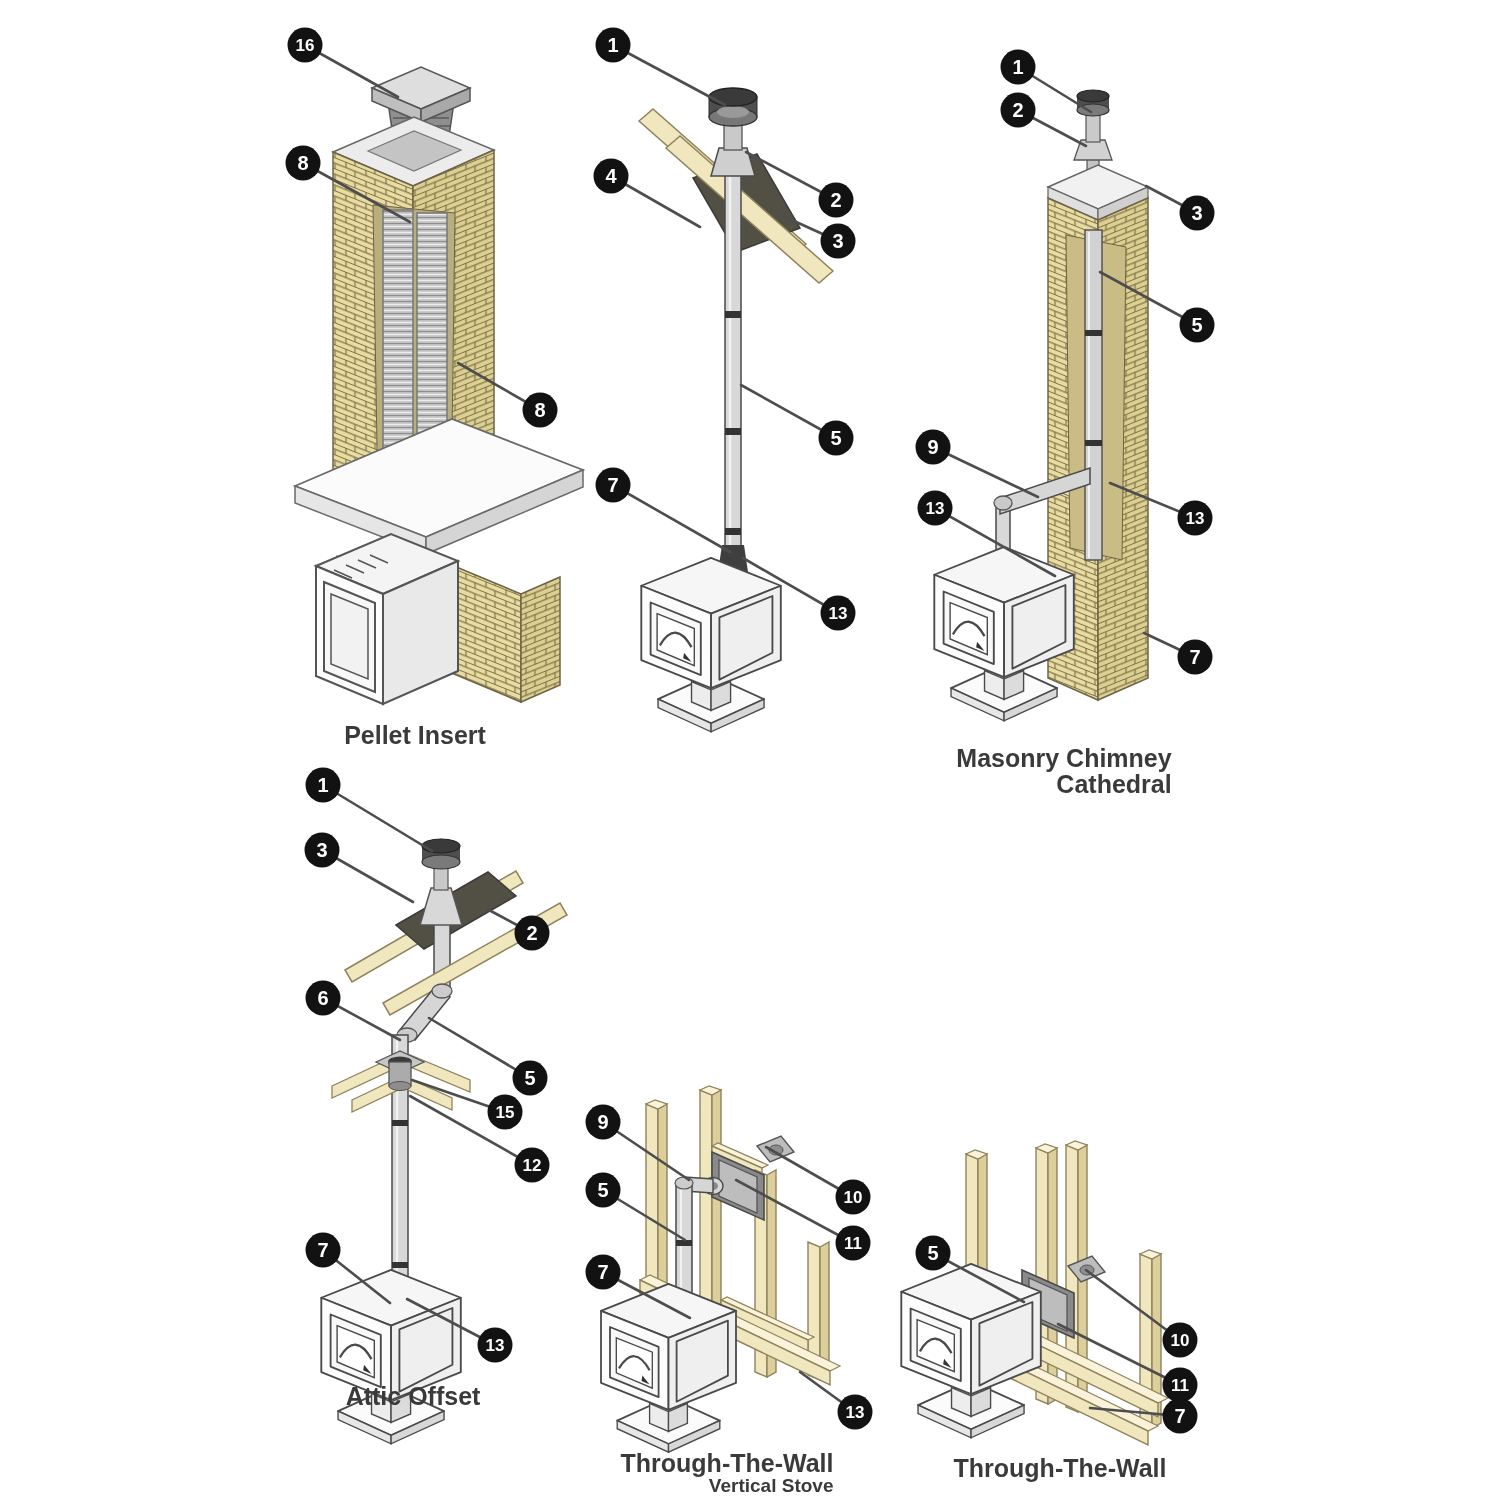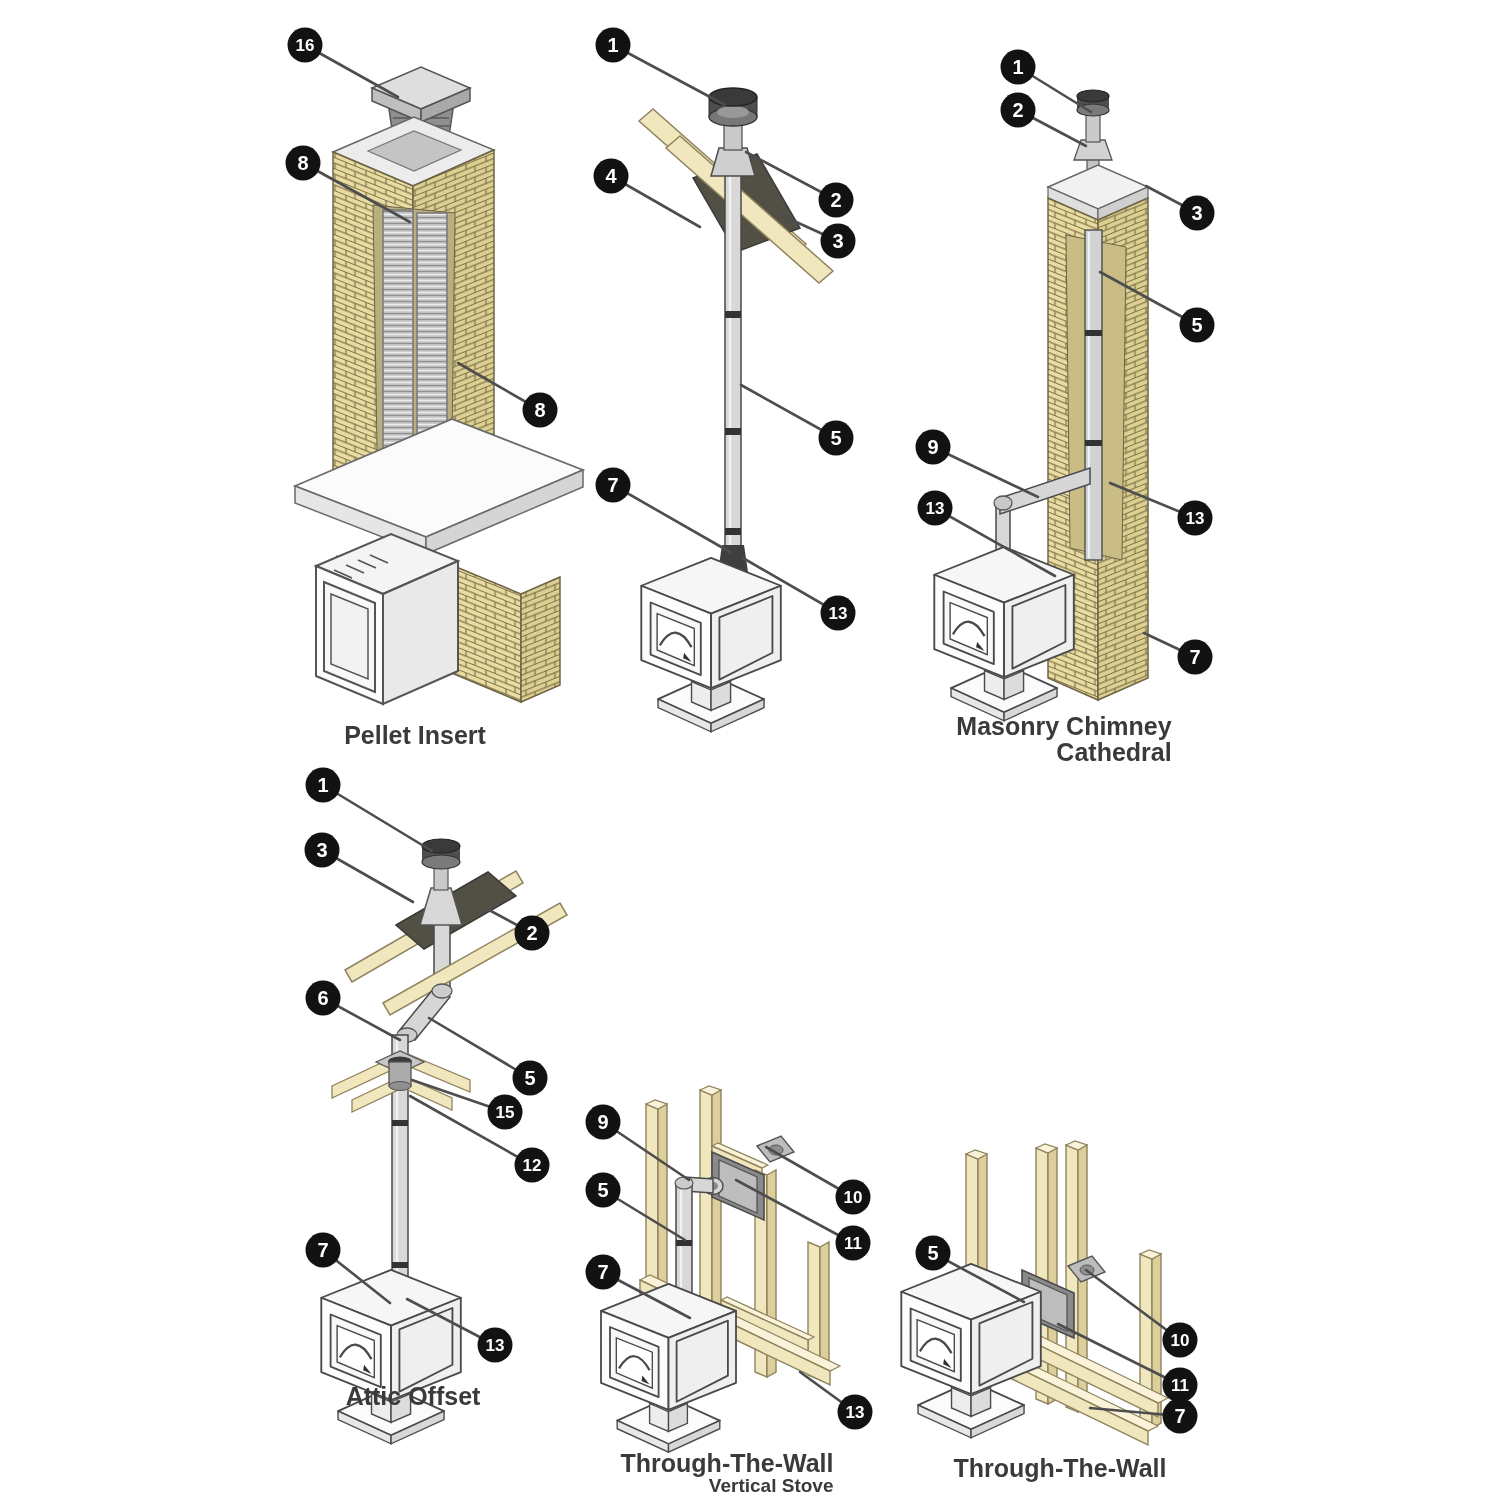--- a/index.html
+++ b/index.html
@@ -374,21 +374,21 @@
         <line x1="1180" y1="1416" x2="1090" y2="1408" stroke="#4D4D4D" stroke-width="2.6" stroke-linecap="round"></line>
         <circle cx="1180" cy="1416" r="17.5" fill="#121212"></circle>
         <text x="1180" y="1416" fill="#FFFFFF" text-anchor="middle" dominant-baseline="central" font-family="&quot;Liberation Sans&quot;, sans-serif" font-weight="bold" font-size="20">7</text>
       </g>
 </svg>
 
 <div class="caption" style="left:415px;top:722px">
   <div class="cap-line1">Pellet Insert</div>
   <div class="cap-line2"></div>
 </div>
-<div class="caption" style="left:1064px;top:713px">
+<div class="caption" style="left:1064px;top:745px">
   <div class="cap-line1">Masonry Chimney</div>
   <div class="cap-line2 lg">Cathedral</div>
 </div>
 <div class="caption" style="left:413px;top:1383px">
   <div class="cap-line1">Attic Offset</div>
   <div class="cap-line2"></div>
 </div>
 <div class="caption" style="left:727px;top:1450px">
   <div class="cap-line1">Through-The-Wall</div>
   <div class="cap-line2">Vertical Stove</div>

